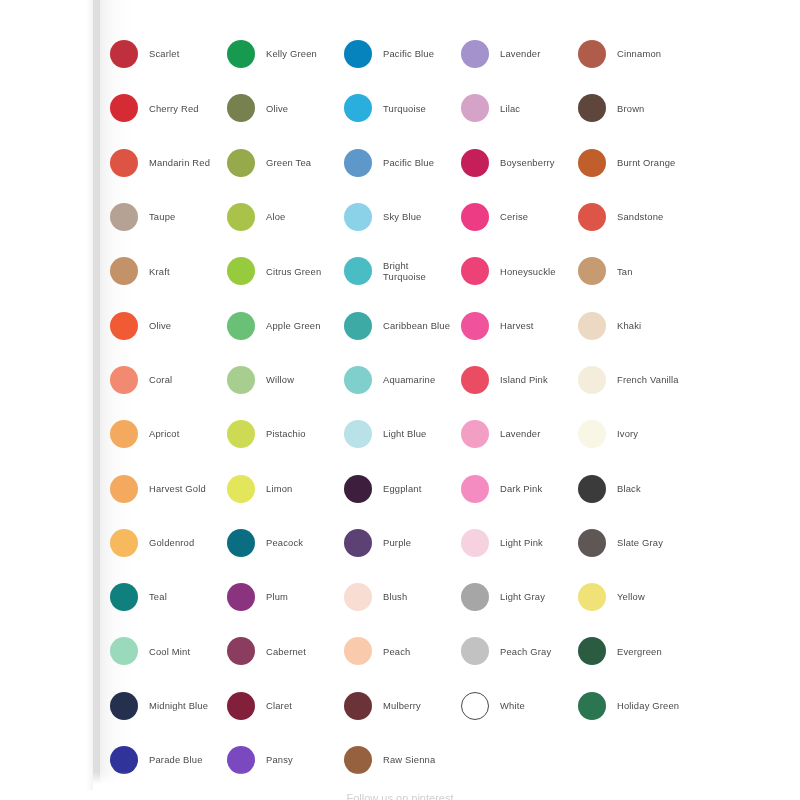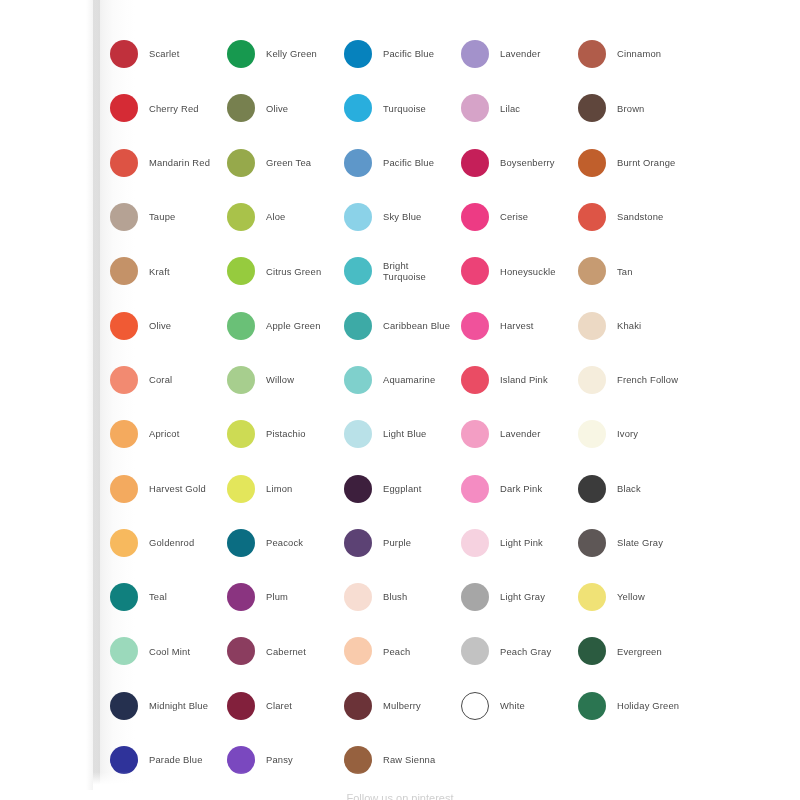--- a/index.html
+++ b/index.html
@@ -249,21 +249,21 @@
       <div class="swatch-row">
         <div class="dot" style="background: rgb(127, 208, 204);"></div>
         <div class="swatch-label">Aquamarine</div>
       </div>
       <div class="swatch-row">
         <div class="dot" style="background: rgb(234, 76, 100);"></div>
         <div class="swatch-label">Island Pink</div>
       </div>
       <div class="swatch-row">
         <div class="dot" style="background: rgb(245, 237, 220);"></div>
-        <div class="swatch-label">French Follow</div>
+        <div class="swatch-label">French Vanilla</div>
       </div>
       <div class="swatch-row">
         <div class="dot" style="background: rgb(244, 170, 94);"></div>
         <div class="swatch-label">Apricot</div>
       </div>
       <div class="swatch-row">
         <div class="dot" style="background: rgb(205, 219, 84);"></div>
         <div class="swatch-label">Pistachio</div>
       </div>
       <div class="swatch-row">

